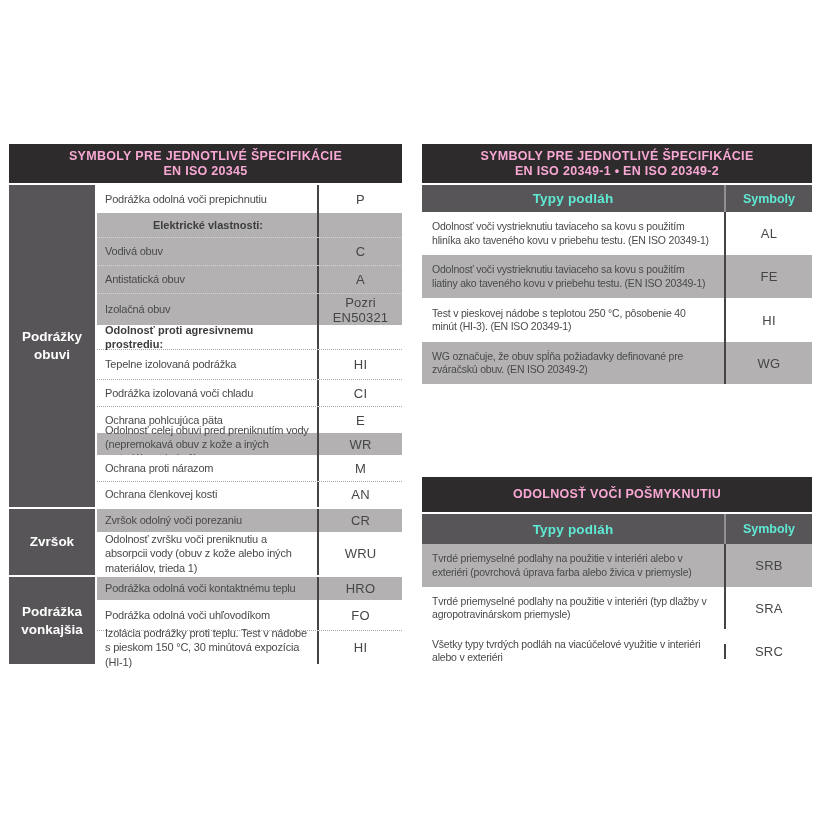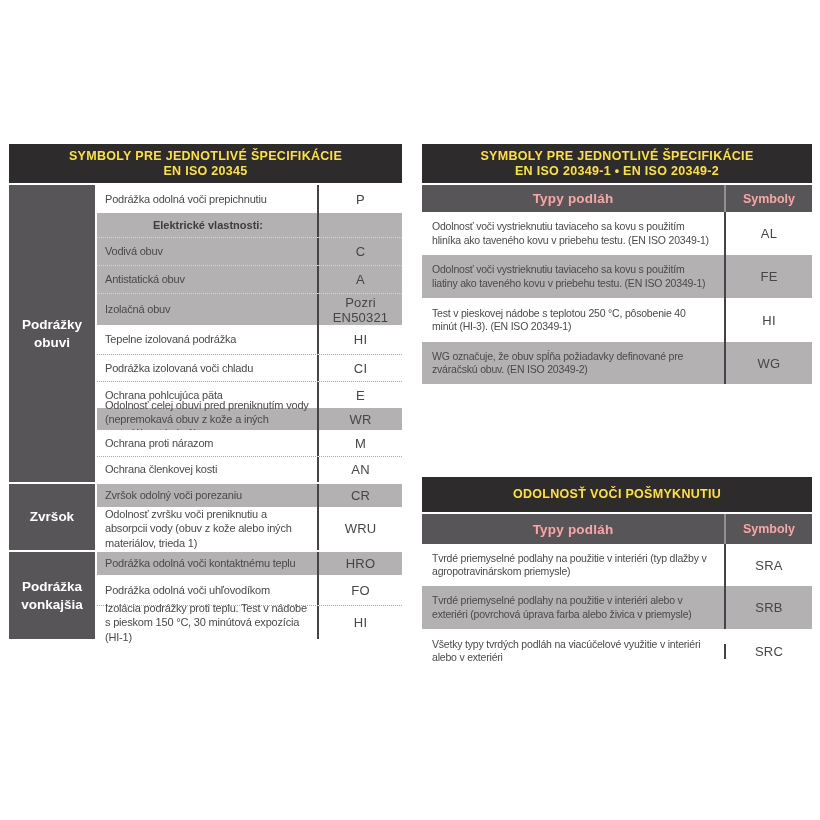--- a/index.html
+++ b/index.html
@@ -9,21 +9,21 @@
     -webkit-font-smoothing:antialiased;
   }
   .canvas{position:relative;width:820px;height:820px;background:#ffffff;overflow:hidden;}
 
   .tbl{position:absolute;}
   .tbl-left{left:9px;top:144px;width:393px;}
   .tbl-r1{left:422px;top:144px;width:390px;}
   .tbl-r2{left:422px;top:477px;width:390px;}
 
   .thead{
-    background:#2d2b2c;color:#fde047;text-align:center;
+    background:#2d2b2c;color:#f9a8d4;text-align:center;
     font-weight:bold;font-size:12.5px;line-height:15px;
     letter-spacing:.3px;padding:4.5px 0;margin-bottom:2px;
   }
   .thead.single{padding:10px 0;}
 
   
   .band{display:flex;margin-bottom:2px;}
   .band:last-child{margin-bottom:0;}
   .side{
     width:86px;margin-right:2px;background:#585558;color:#ffffff;
@@ -44,21 +44,21 @@
   .row .cs{
     width:85px;flex-shrink:0;display:flex;align-items:center;justify-content:center;
     border-left:2px solid #454347;font-size:13px;color:#464646;
     letter-spacing:.2px;box-sizing:border-box;text-align:center;padding:0 2px;
   }
   .row.dw{border-bottom:1px dotted #a6a6a6;}
   .row.dg{border-bottom:1px dotted #d6d4d5;}
 
   
   .subhead{
-    display:flex;background:#585558;color:#fca5a5;font-weight:bold;
+    display:flex;background:#585558;color:#5eead4;font-weight:bold;
     box-sizing:border-box;
   }
   .subhead .shf{flex:1;display:flex;align-items:center;justify-content:center;font-size:13.5px;letter-spacing:.2px;}
   .subhead .shs{
     width:88px;flex-shrink:0;border-left:2px solid #918f92;
     display:flex;align-items:center;justify-content:center;font-size:12.5px;box-sizing:border-box;
   }
   .rrow .ct{padding:3px 12px 3px 10px;font-size:10.5px;}
   .rrow .cs{width:88px;}
 </style>
@@ -99,20 +99,26 @@
                 <span>Antistatická obuv</span>
               </div>
               <div class="cs">A</div>
             </div>
             <div class="row gray" style="height: 31px;">
               <div class="ct">
                 <span>Izolačná obuv</span>
               </div>
               <div class="cs">Pozri EN50321</div>
             </div>
+            <div class="row  boldrow dw" style="height: 25px;">
+              <div class="ct">
+                <span>Odolnosť proti agresivnemu prostrediu:</span>
+              </div>
+              <div class="cs"></div>
+            </div>
             <div class="row  dw" style="height: 30px;">
               <div class="ct">
                 <span>Tepelne izolovaná podrážka</span>
               </div>
               <div class="cs">HI</div>
             </div>
             <div class="row  dw" style="height: 27px;">
               <div class="ct">
                 <span>Podrážka izolovaná voči chladu</span>
               </div>
@@ -226,31 +232,31 @@
 
   <section class="tbl tbl-r2">
     <div class="thead single">
       <div>ODOLNOSŤ VOČI POŠMYKNUTIU</div>
     </div>
     <div class="subhead" style="height:30px;">
       <div class="shf">Typy podláh</div>
       <div class="shs">Symboly</div>
     </div>
     <div id="r2-rows">
+        <div class="row gray rrow" style="height: 43px;">
+          <div class="ct">
+            <span>Tvrdé priemyselné podlahy na použitie v interiéri alebo v exteriéri (povrchová úprava farba alebo živica v priemysle)</span>
+          </div>
+          <div class="cs">SRB</div>
+        </div>
         <div class="row  rrow" style="height: 42px;">
           <div class="ct">
             <span>Tvrdé priemyselné podlahy na použitie v interiéri (typ dlažby v agropotravinárskom priemysle)</span>
           </div>
           <div class="cs">SRA</div>
-        </div>
-        <div class="row gray rrow" style="height: 43px;">
-          <div class="ct">
-            <span>Tvrdé priemyselné podlahy na použitie v interiéri alebo v exteriéri (povrchová úprava farba alebo živica v priemysle)</span>
-          </div>
-          <div class="cs">SRB</div>
         </div>
         <div class="row  rrow" style="height: 44px; align-items: center;">
           <div class="ct">
             <span>Všetky typy tvrdých podláh na viacúčelové využitie v interiéri alebo v exteriéri</span>
           </div>
           <div class="cs">SRC</div>
         </div>
       </div>
   </section>
 

